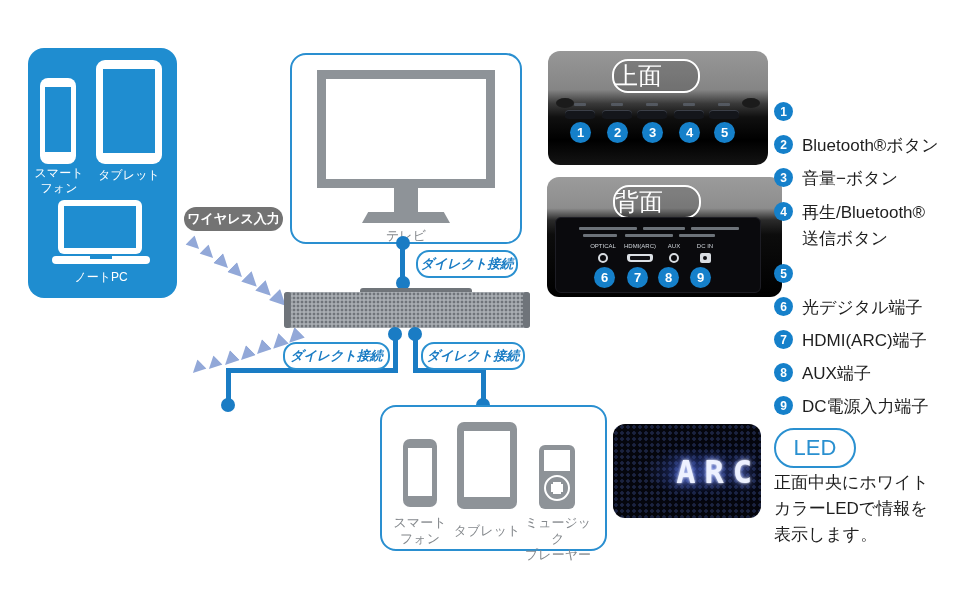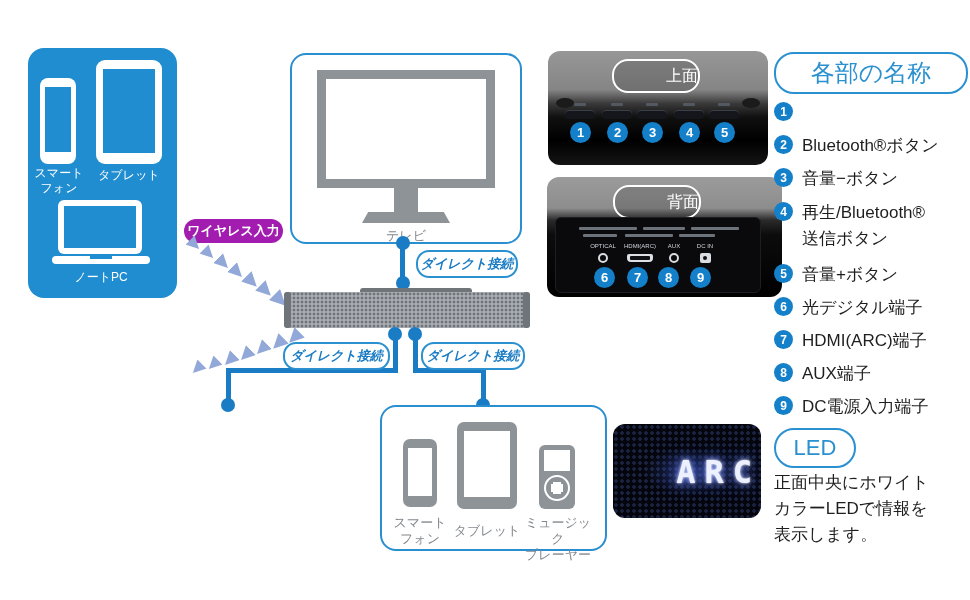--- a/index.html
+++ b/index.html
@@ -4,27 +4,27 @@
 <style>
   html,body{margin:0;padding:0;background:#fff;}
   .canvas{position:relative;width:970px;height:600px;background:#fff;overflow:hidden;
           font-family:"Liberation Sans","DejaVu Sans",sans-serif;}
   .abs{position:absolute;}
   .prelines{white-space:pre-line;}
 
   
   .blue-pill{border:2.5px solid #2a90d0;color:#2a90d0;border-radius:20px;background:#fff;
              display:flex;align-items:center;justify-content:center;font-weight:500;}
-  .dark-badge{background:#a21caf;color:#fff;border-radius:13px;display:flex;align-items:center;
-              justify-content:center;font-weight:bold;font-size:13px;letter-spacing:0;margin-top:12px;}
+  .dark-badge{background:#737373;color:#fff;border-radius:13px;display:flex;align-items:center;
+              justify-content:center;font-weight:bold;font-size:13px;letter-spacing:0;}
   .direct-badge{background:#fff;border:2px solid #2a90d0;color:#1a7cc4;border-radius:13px;
                 display:flex;align-items:center;justify-content:center;
                 font-weight:bold;font-style:italic;font-size:13px;}
   .white-pill{border:2px solid #fff;color:#fff;border-radius:16px;background:rgba(0,0,0,.15);
-              display:flex;align-items:center;justify-content:flex-end;font-size:16px;}
+              display:flex;align-items:center;justify-content:flex-start;font-size:24px;}
 
   
   .blue-box{background:#1f8dd0;border-radius:16px;}
   .outline-box{background:#fff;border:2.5px solid #2a8fd0;border-radius:16px;}
 
   
   .line{background:#1a7cc4;position:absolute;}
   .dot{position:absolute;width:14px;height:14px;border-radius:50%;background:#1a7cc4;}
 
   
@@ -229,43 +229,39 @@
     <div class="num-circle" style="left:80px;top:90px;">7</div>
     <div class="num-circle" style="left:111px;top:90px;">8</div>
     <div class="num-circle" style="left:143px;top:90px;">9</div>
   </div>
 
   <div class="photo led-bg" style="left:613px;top:424px;width:148px;height:94px;border-radius:12px;">
     <div style="position:absolute;left:20%;top:25%;width:60%;height:50%;background:radial-gradient(ellipse at center,rgba(70,100,220,.35),transparent 70%);"></div>
     <div class="led-text" style="top:29px;">ARC</div>
   </div>
 
-  <div class="abs blue-pill" style="left:774px;top:52px;width:190px;height:38px;font-size:24px;">
-    <span>各部の名称</span>
-  </div>
 
   <div class="name-row" style="top:100px;">
     <span class="num-badge">1</span>
   </div>
   <div class="name-row" style="top:133px;">
     <span class="num-badge">2</span>
     <span class="name-label">Bluetooth®ボタン</span>
   </div>
   <div class="name-row" style="top:166px;">
     <span class="num-badge">3</span>
     <span class="name-label">音量−ボタン</span>
   </div>
   <div class="name-row" style="top:200px;">
     <span class="num-badge">4</span>
     <span class="name-label">再生/Bluetooth®
 送信ボタン</span>
   </div>
   <div class="name-row" style="top:262px;">
     <span class="num-badge">5</span>
-    <span class="name-label">音量+ボタン</span>
   </div>
   <div class="name-row" style="top:295px;">
     <span class="num-badge">6</span>
     <span class="name-label">光デジタル端子</span>
   </div>
   <div class="name-row" style="top:328px;">
     <span class="num-badge">7</span>
     <span class="name-label">HDMI(ARC)端子</span>
   </div>
   <div class="name-row" style="top:361px;">

